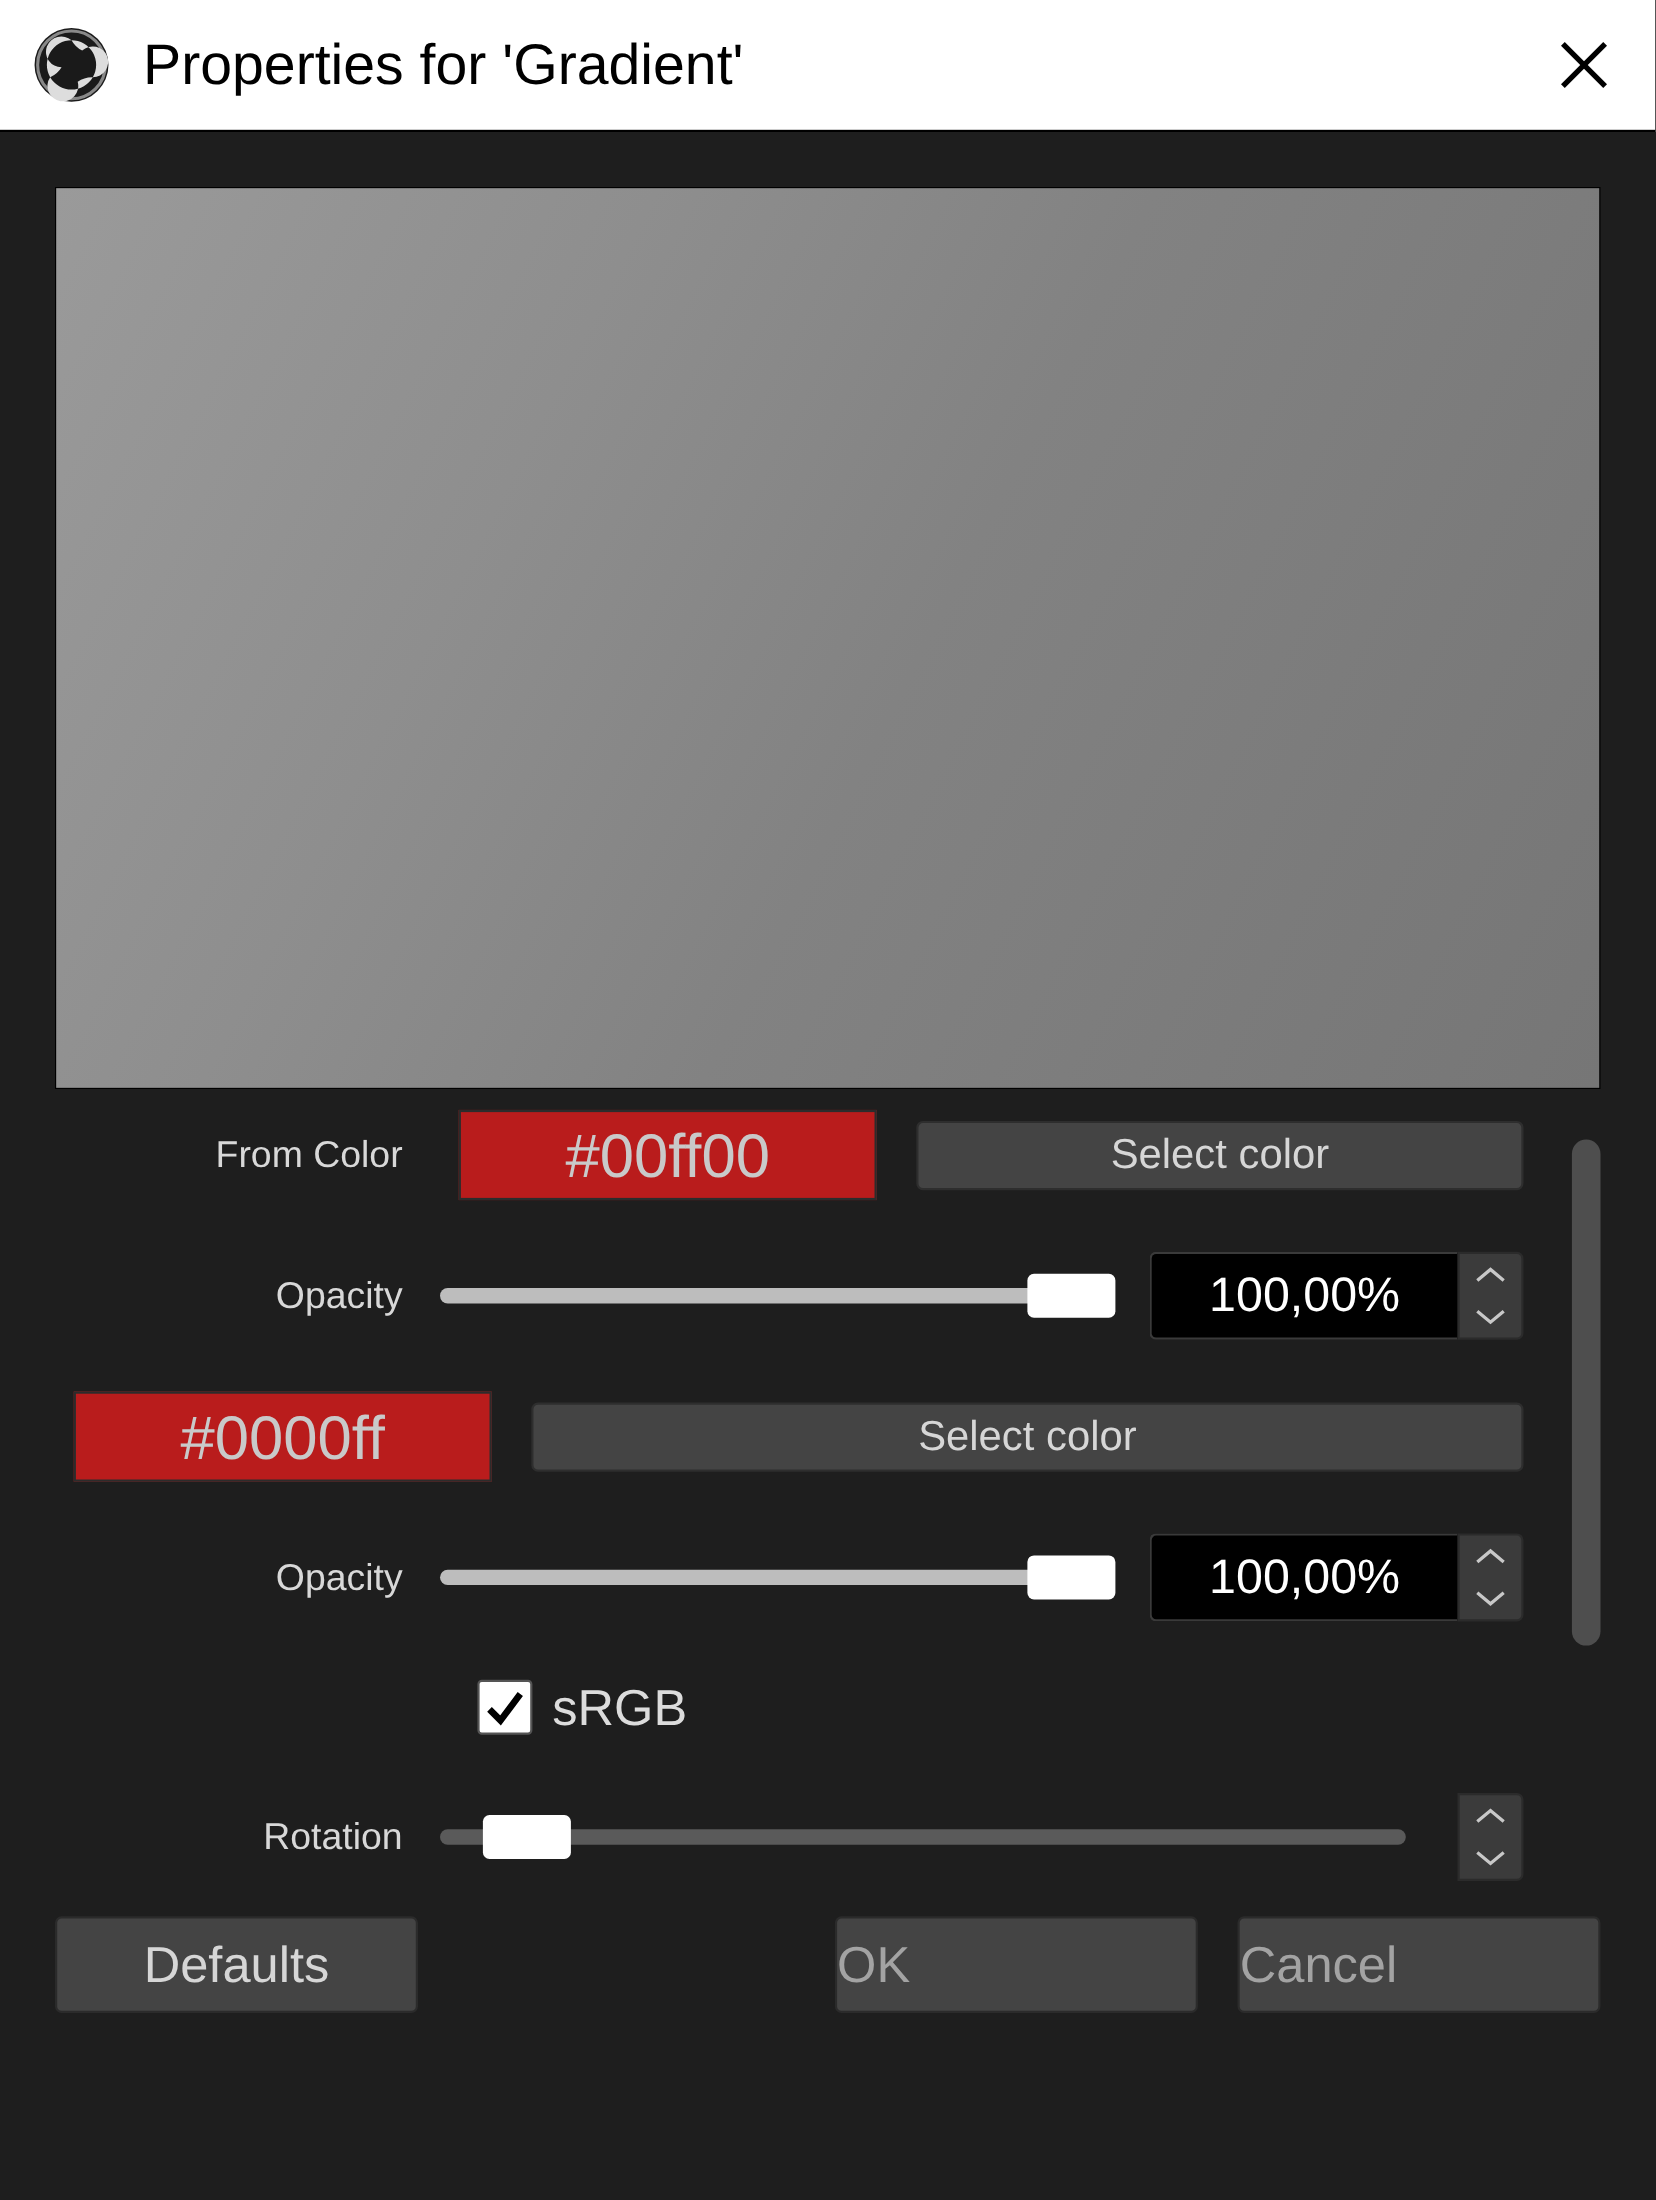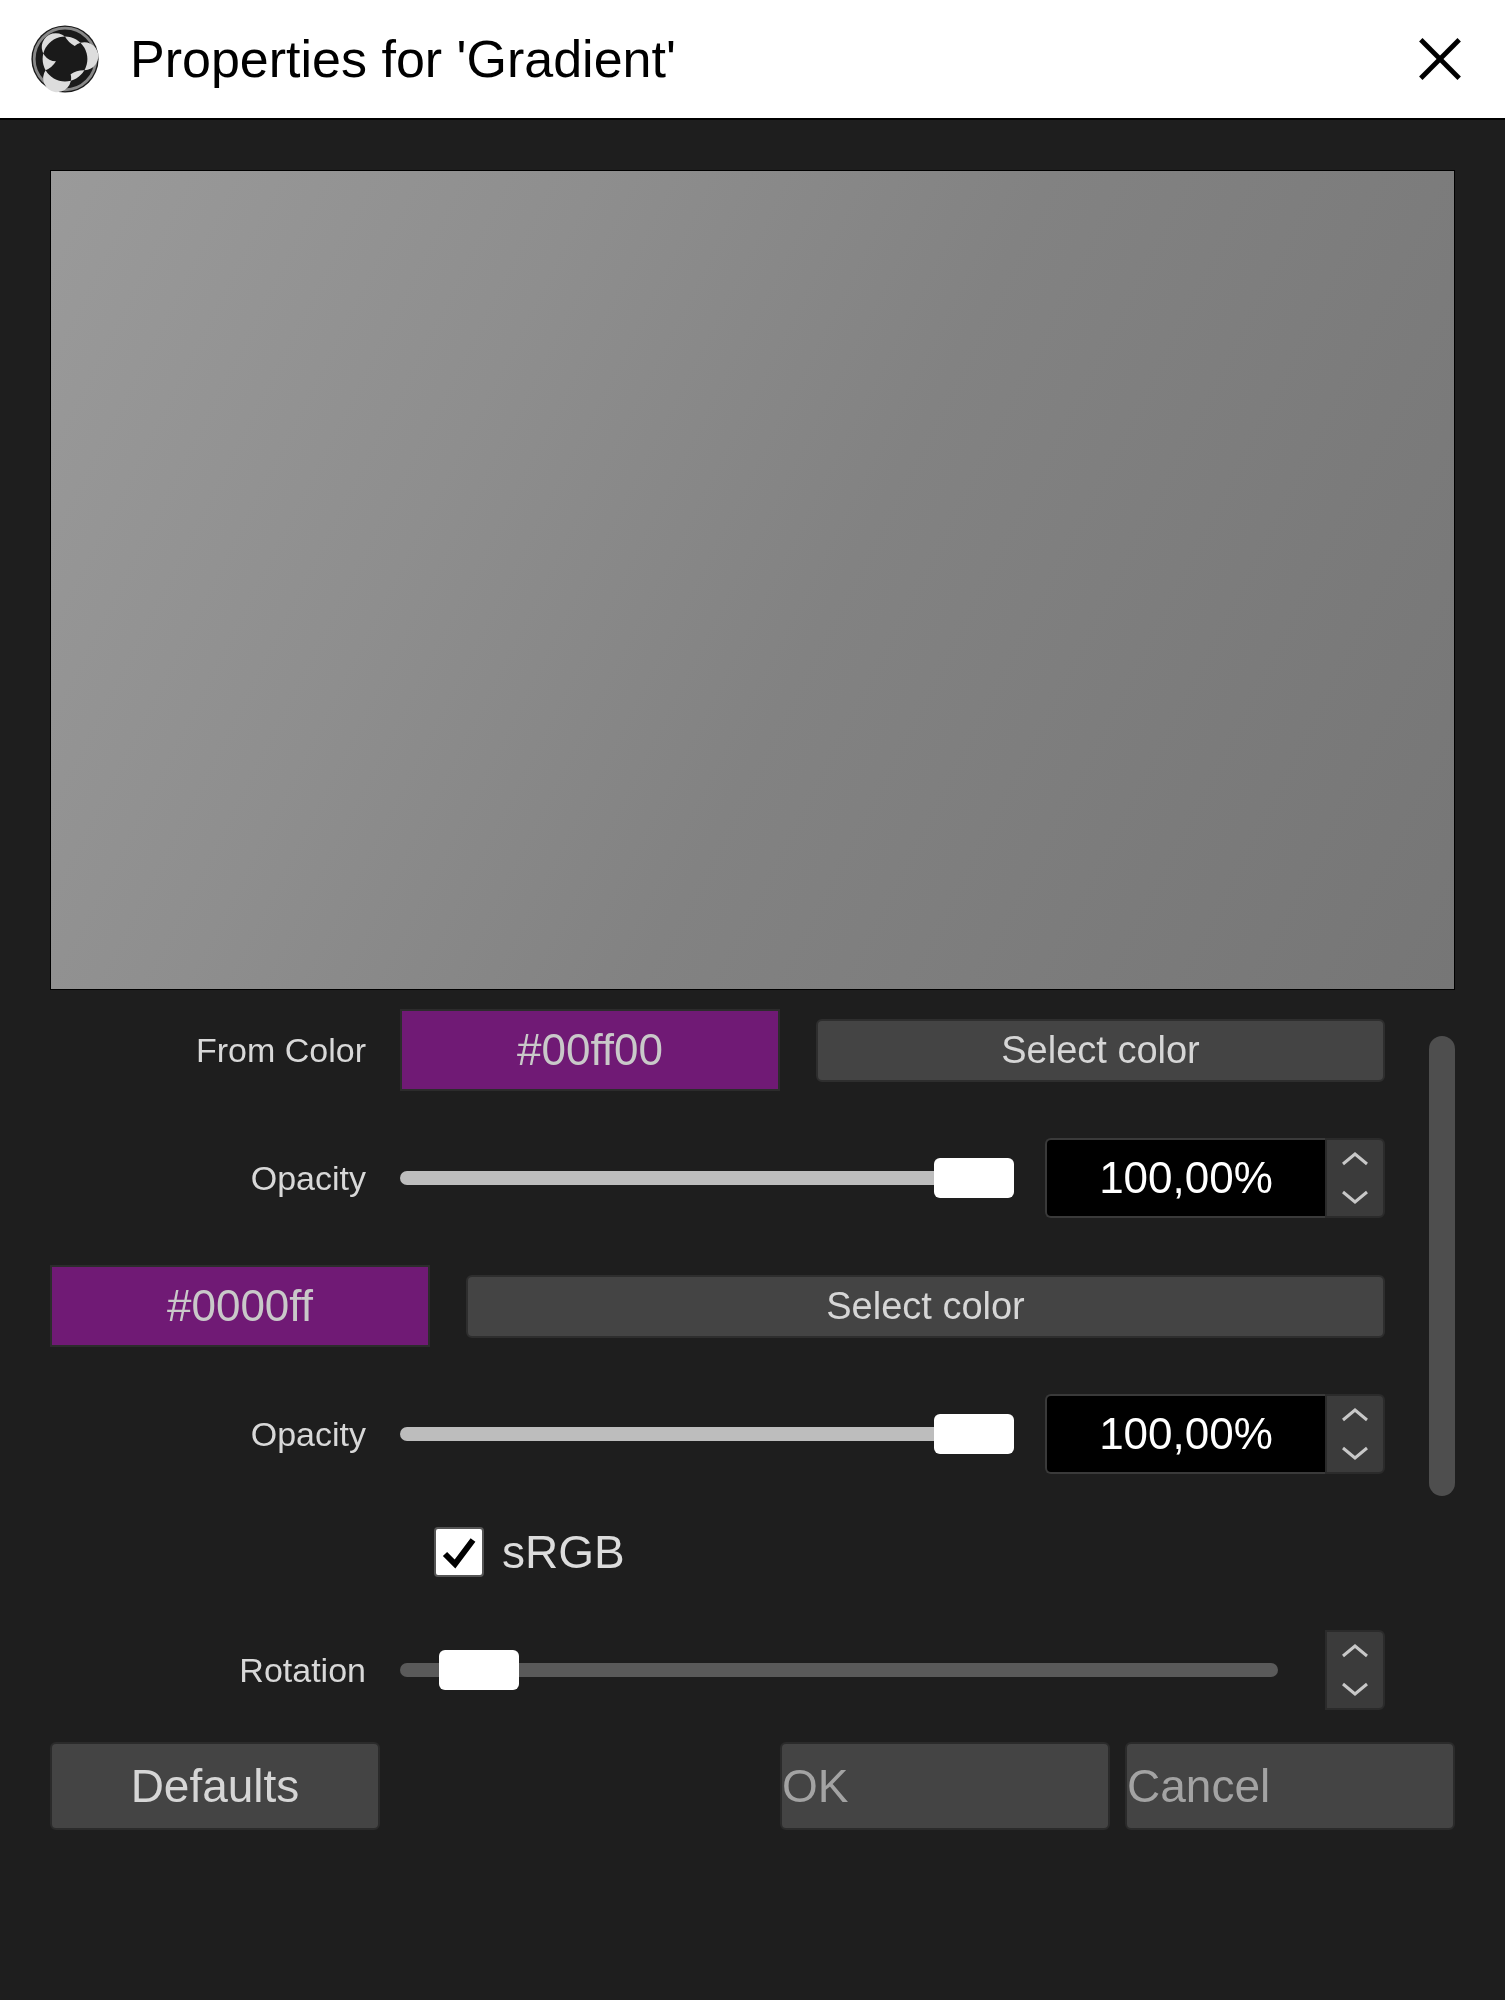--- a/index.html
+++ b/index.html
@@ -13,23 +13,23 @@
   .preview {
     width: 100%; height: 820px;
     background: linear-gradient(117deg, #9a9a9a 0%, #8e8e8e 30%, #828282 55%, #7b7b7b 80%, #767676 100%);
     border: 1px solid #000;
   }
   .props { margin-top: 20px; display: flex; flex-direction: row; }
   .props-inner { flex: 1; display: flex; flex-direction: column; gap: 48px; padding-right: 36px; }
   .row { display: flex; align-items: center; height: 80px; }
   .row-label { width: 350px; text-align: right; padding-right: 34px; font-size: 34px; color: #d8d8d8; font-weight: 400; }
   .color-swatch {
-    width: 380px; height: 82px; background: #701a75; border: 2px solid #2c2c2c;
+    width: 380px; height: 82px; background: #b91c1c; border: 2px solid #2c2c2c;
     display: flex; align-items: center; justify-content: center;
-    font-size: 44px; color: #c9c9c9;
+    font-size: 56px; color: #c9c9c9; margin-left: 17px;
   }
   .select-btn {
     height: 63px; flex: 1; margin-left: 36px; background: #444444; border: 2px solid #2e2e2e;
     display: flex; align-items: center; justify-content: center;
     font-size: 38px; color: #d6d6d6; border-radius: 6px; cursor: pointer;
   }
   .slider-wrap { flex: 1; display: flex; align-items: center; }
   .slider-track {
     position: relative; height: 14px; background: #bdbdbd; border-radius: 7px; flex: 1;
   }
@@ -64,21 +64,21 @@
     padding-top: 26px;
   }
   .scrollbar-track {
     width: 26px; height: 460px; background: transparent; position: relative;
   }
   .scrollbar-thumb {
     position: absolute; top: 0; left: 0; width: 26px; height: 460px;
     background: #4e4e4e; border-radius: 13px;
   }
   .footer {
-    margin-top: 32px; display: flex; align-items: center; gap: 15px;
+    margin-top: 32px; display: flex; align-items: center; gap: 36px;
   }
   .footer .defaults-btn {
     width: 330px; height: 88px; background: #444444; border: 2px solid #2b2b2b; border-radius: 6px;
     display: flex; align-items: center; justify-content: center; font-size: 46px; color: #d6d6d6; cursor: pointer;
   }
   .footer .spacer-f { flex: 1; }
   .footer .ok-btn, .footer .cancel-btn {
     width: 330px; height: 88px; background: #444444; border: 2px solid #2b2b2b; border-radius: 6px;
     display: flex; align-items: center; font-size: 46px; color: #a3a3a3; cursor: pointer;
   }

